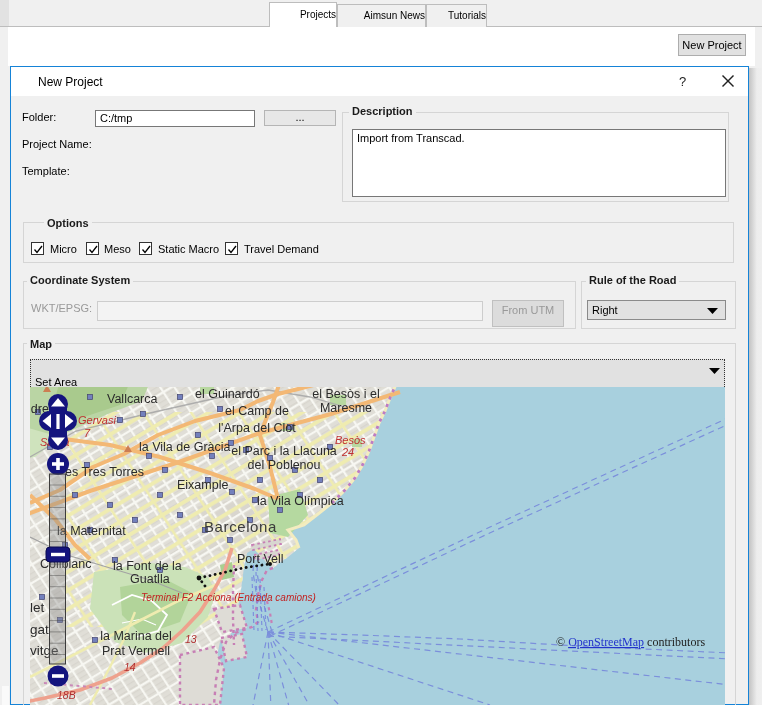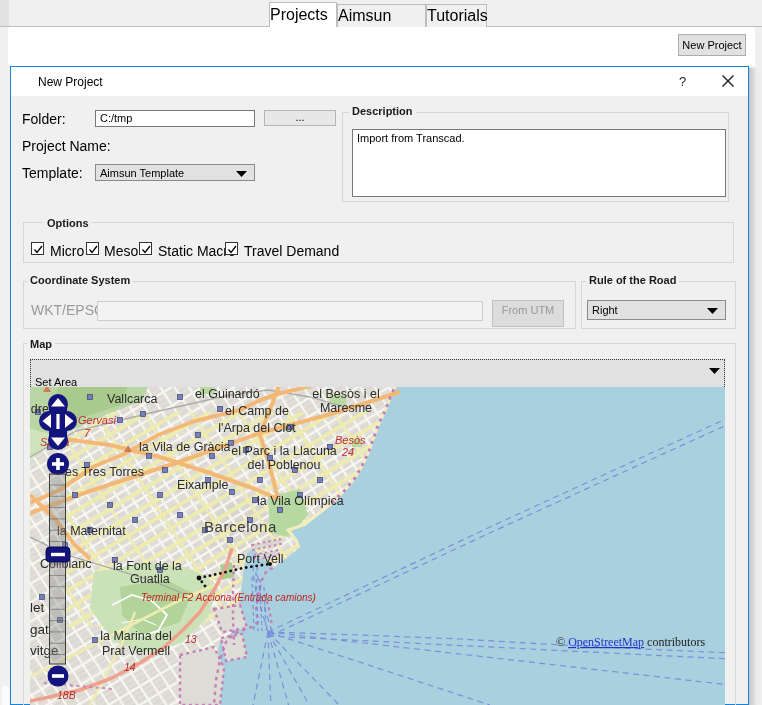--- a/index.html
+++ b/index.html
@@ -3,37 +3,37 @@
 <meta charset="utf-8">
 <style>
 * { margin:0; padding:0; box-sizing:border-box; }
 html,body { width:762px; height:705px; overflow:hidden; background:#f0f0f0;
   font-family:"Liberation Sans", sans-serif; }
 .abs { position:absolute; }
 #stage { position:relative; width:762px; height:705px; }
 
 #tabline { left:0; top:26px; width:762px; height:1px; background:#bdbdbd; }
 .tab { top:4px; height:23px; background:#f0f0f0; border:1px solid #bdbdbd; border-bottom:none;
-  font-size:16px; color:#000; text-align:left; line-height:22px; }
+  font-size:10px; color:#000; text-align:right; line-height:22px;padding-left:8px; }
 #tab1 { left:269px; top:2px; width:68px; height:25px; background:#fff; line-height:24px; z-index:3;}
 #tab2 { left:337px; width:89px; }
 #tab3 { left:426px; width:61px; }
 #content { left:8px; top:27px; width:747px; height:39px; background:#ffffff; }
 #npbtn { left:678px; top:34px; width:68px; height:22px; background:#e1e1e1; border:1px solid #adadad;
   font-size:11px; text-align:center; line-height:20px; }
 
 #dlg { left:10px; top:66px; width:739px; height:639px; background:#f0f0f0;
   border:1.5px solid #1583d7; }
 #dlgshadow { left:749px; top:68px; width:13px; height:637px;
   background:linear-gradient(to right,#c3c3c3,#ededed 60%,#efefef); }
 #titlebar { left:0; top:0; width:737px; height:29px; background:#ffffff; }
 #dlgtitle { left:27px; top:8px; font-size:12px; color:#000; }
 #qmark { left:668px; top:7px; font-size:13px; color:#222; }
 
-label, .txt { font-size:14px; color:#000; }
+label, .txt { font-size:11px; color:#000; }
 .input { background:#fff; border:1px solid #777; font-size:11px; padding:2px 4px; }
 .gbox { border:1px solid #d5d5d5; }
 .glabel { position:absolute; background:#f0f0f0; padding:0 3px; font-size:11px; color:#1a1a1a;font-weight:bold; }
 .combo { background:#e1e1e1; border:1px solid #8a8a8a; font-size:11px; }
 .cbx { width:13px; height:13px; background:#fff; border:1px solid #333; position:absolute; }
 .cbx svg { position:absolute; left:0; top:0; }
 </style>
 </head>
 <body>
 <div id="stage">
@@ -57,25 +57,20 @@
         <line x1="12.5" y1="1.5" x2="1.5" y2="12.5" stroke="#222" stroke-width="1.4"></line>
       </svg>
 
     <label class="abs" style="left:11px; top:44px;">Folder:</label>
     <div class="abs input" style="left:84px; top:43px; width:160px; height:17px; line-height:11px;">C:/tmp</div>
     <div class="abs" style="left:253px; top:43px; width:72px; height:16px; background:#e7e7e7; border:1px solid #b5b5b5; text-align:center; font-size:11px; line-height:12px;">...</div>
 
     <label class="abs" style="left:11px; top:71px;">Project Name:</label>
 
     <label class="abs" style="left:11px; top:98px;">Template:</label>
-    <div class="abs combo" style="left:84px; top:97px; width:160px; height:17px; padding:2px 4px;">Aimsun Template
-      <svg width="11" height="7" style="position:absolute; right:7px; top:6px;">
-          <polygon points="0,0 11,0 5.5,6" fill="#000"></polygon>
-        </svg>
-    </div>
 
     <div class="abs gbox" style="left:331px; top:45px; width:387px; height:90px;"></div>
     <div class="glabel" style="left:338px; top:38px;">Description</div>
     <div class="abs input" style="left:341px; top:62px; width:374px; height:68px;">Import from Transcad.</div>
 
     <div class="abs gbox" style="left:12px; top:155px; width:711px; height:41px;"></div>
     <div class="glabel" style="left:12px; top:150px;margin-left:21px;">Options</div>
     <div class="cbx" style="left:20px; top:175px;">
         <svg width="13" height="13">
           <polyline points="2.5,6.5 5,9.5 10,3" fill="none" stroke="#000" stroke-width="1.3"></polyline>

